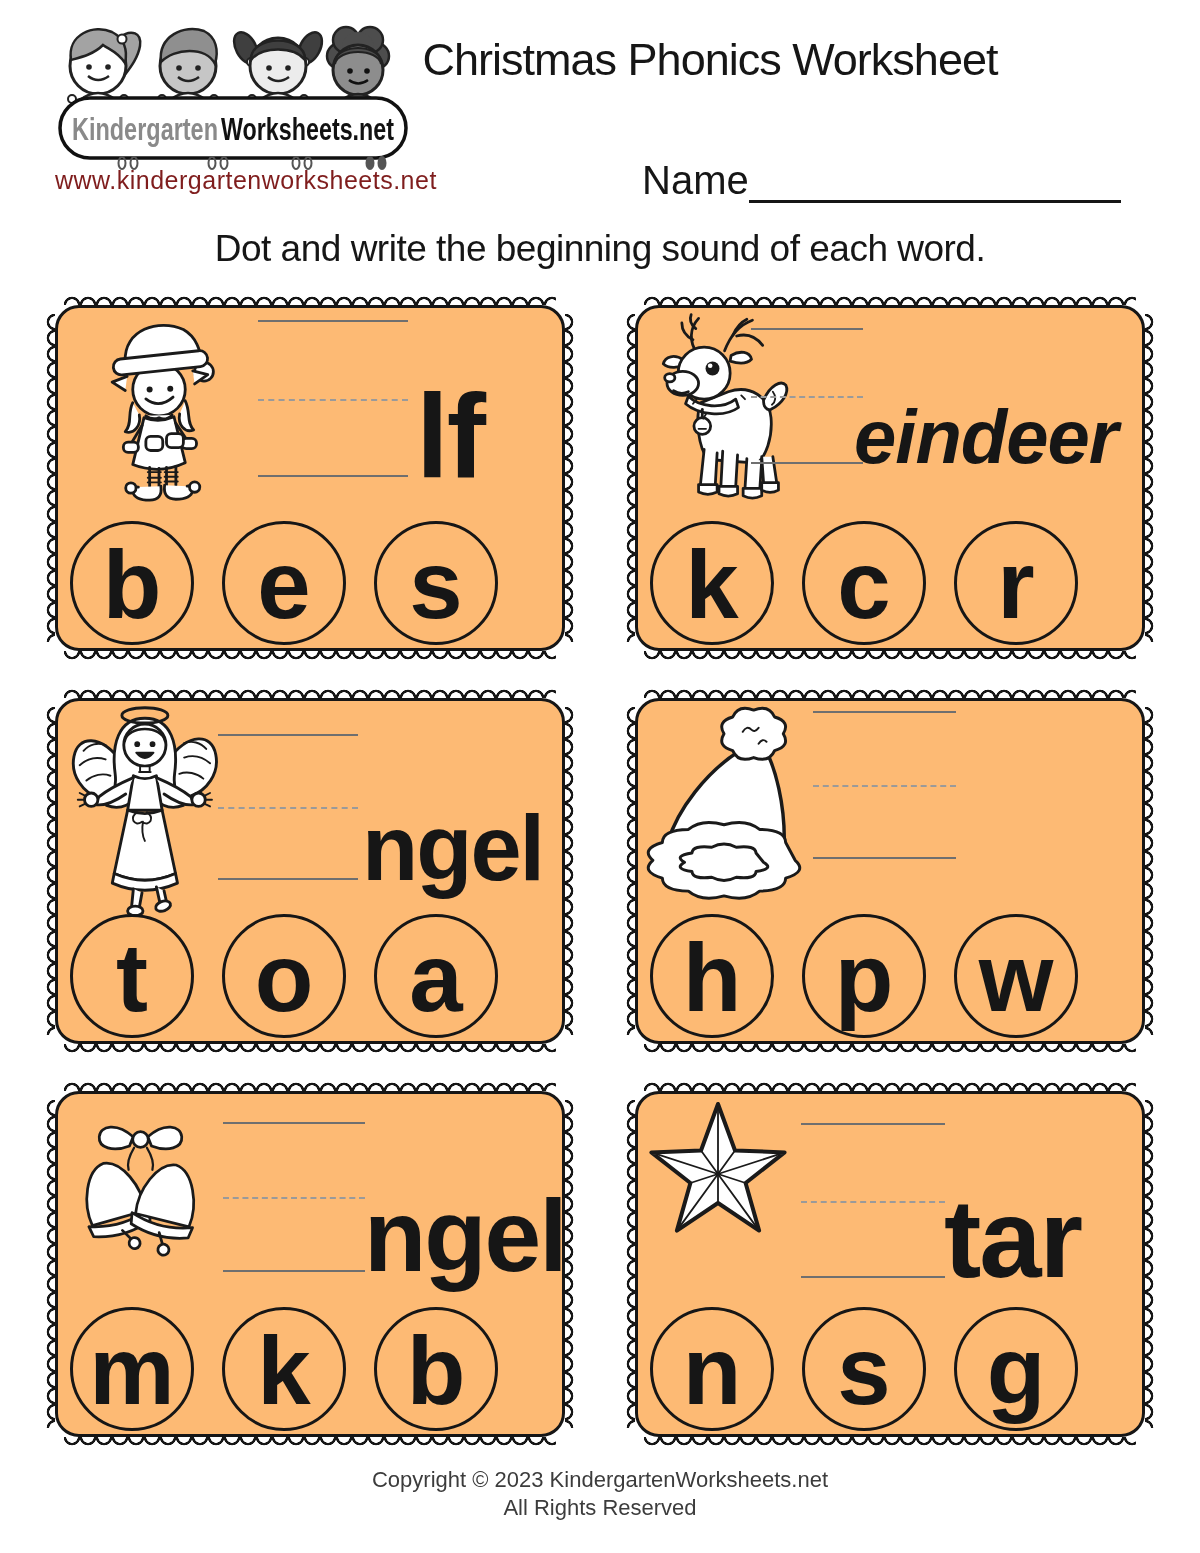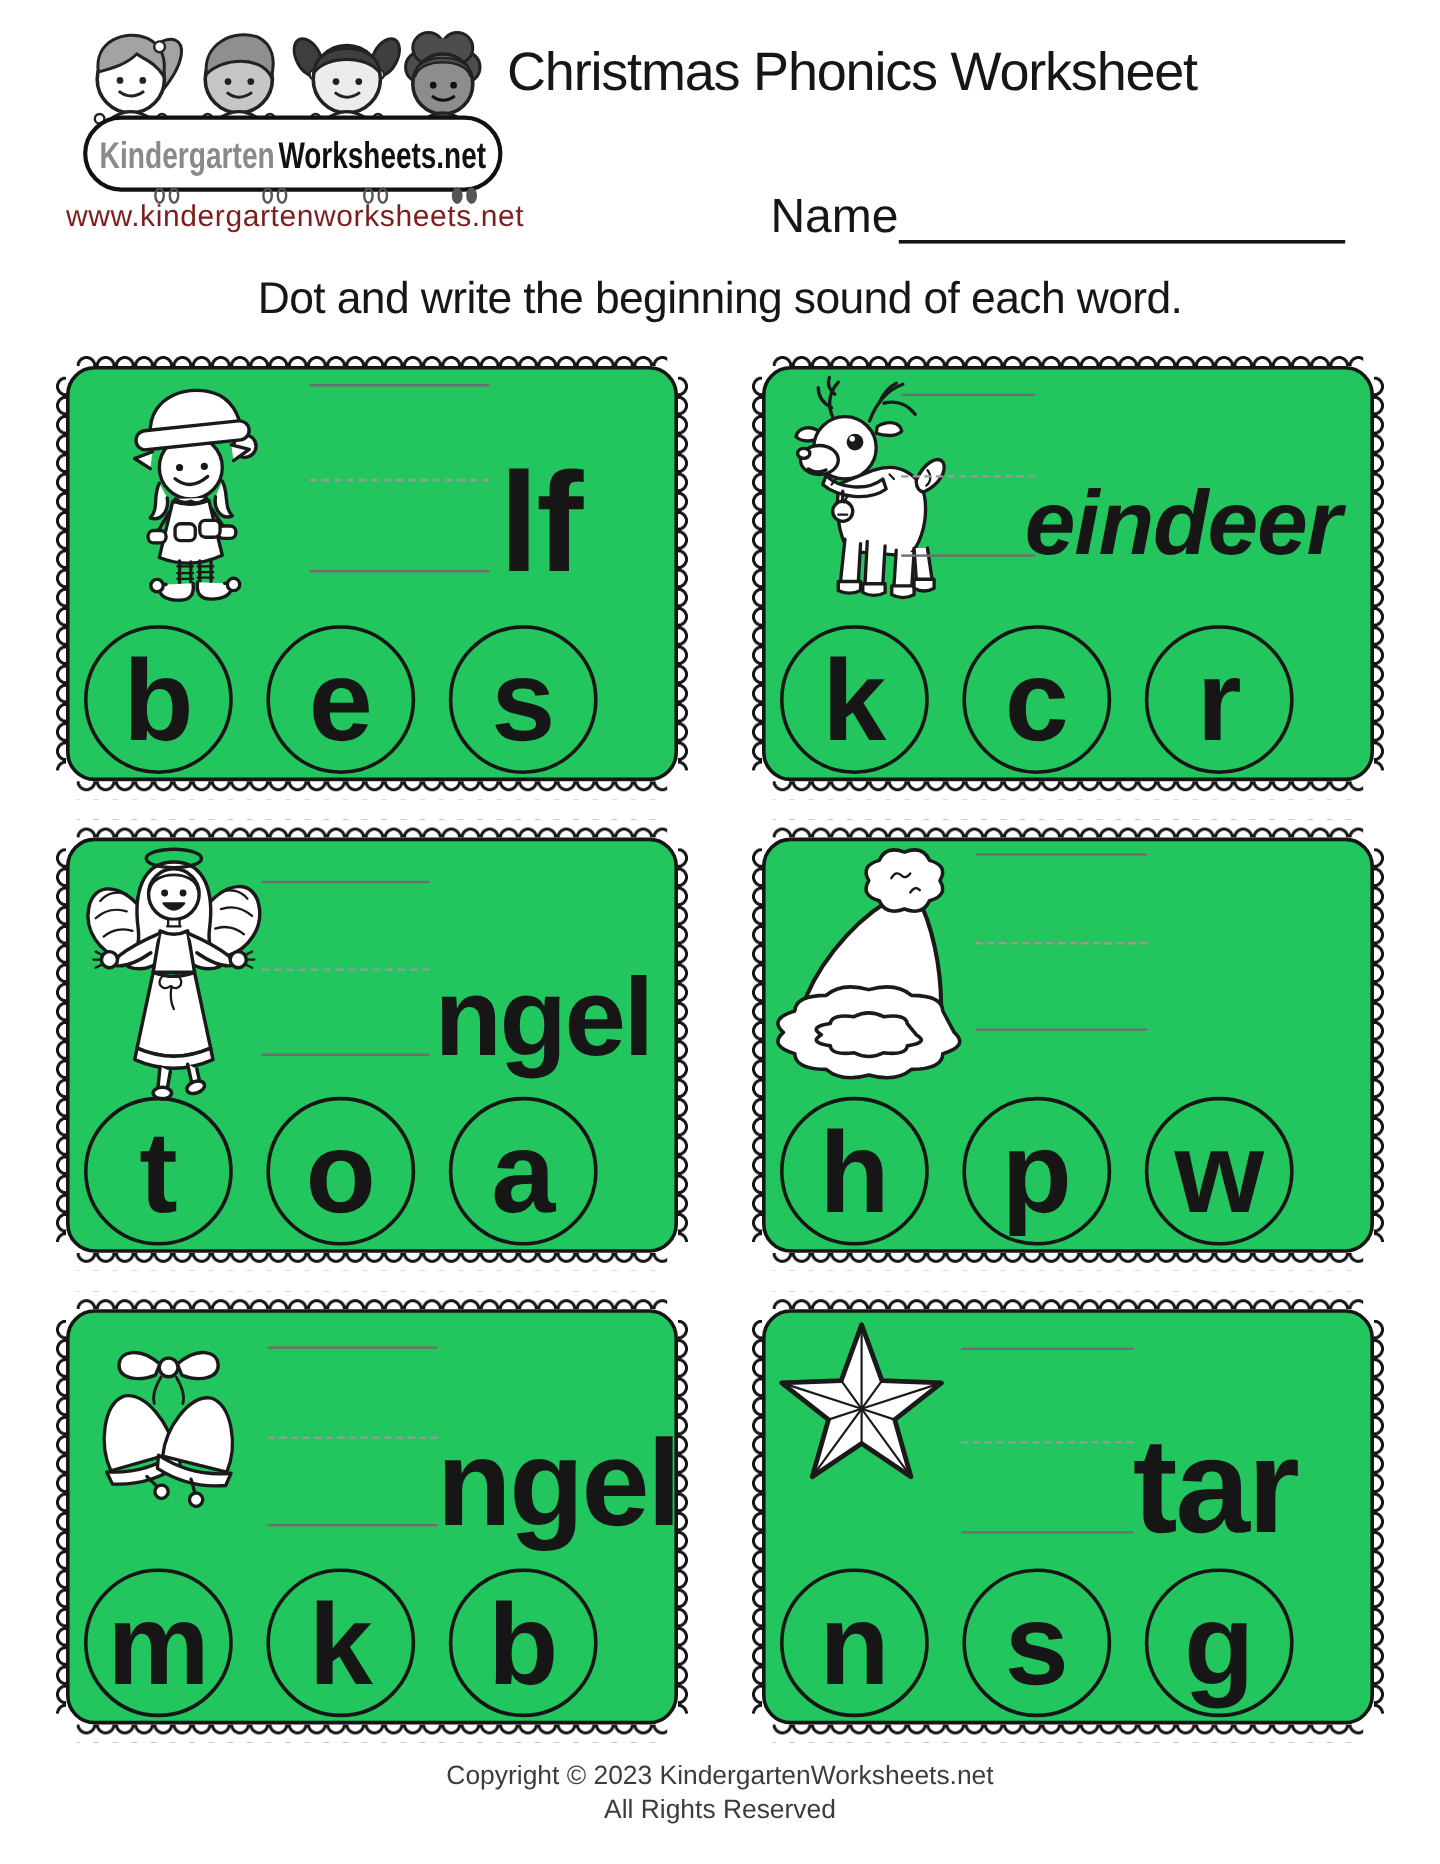--- a/index.html
+++ b/index.html
@@ -4,21 +4,21 @@
 <style>
   * { margin:0; padding:0; box-sizing:border-box; }
   html,body { background:#ffffff; }
   body {
     width:1200px; height:1553px; position:relative; overflow:hidden;
     font-family:"Liberation Sans", sans-serif; color:#161616;
   }
   svg { display:block; width:100%; height:100%; }
 
   
-  .logo-wrap { position:absolute; left:69px; top:20px; width:350px; height:152px; }
+  .logo-wrap { position:absolute; left:58px; top:20px; width:350px; height:152px; }
   .site-url  { position:absolute; left:55px; top:166px; font-size:25px; color:#7f1d1d; letter-spacing:.5px; }
   .page-title{ position:absolute; left:410px; top:34px; width:600px; text-align:center;
                font-size:45px; letter-spacing:-1px; }
   .name-row  { position:absolute; left:642px; top:158px; font-size:40px; white-space:nowrap; }
   .name-line { display:inline-block; width:372px; border-bottom:3px solid #161616; height:42px;
                vertical-align:bottom; }
   .instruction { position:absolute; left:0; top:228px; width:1200px; text-align:center;
                font-size:37px; letter-spacing:-0.5px; }
 
   
@@ -34,21 +34,21 @@
   .sc.b { left:24px; right:24px; bottom:0; height:15px;
           background-image:radial-gradient(circle at 8px 0px, #fff 5.5px, #161616 6px, #161616 8px, transparent 8.6px);
           background-size:16px 15px; background-repeat:repeat-x; }
   .sc.l { top:24px; bottom:24px; left:0; width:15px;
           background-image:radial-gradient(circle at 15px 8px, #fff 5.5px, #161616 6px, #161616 8px, transparent 8.6px);
           background-size:15px 16px; background-repeat:repeat-y; }
   .sc.r { top:24px; bottom:24px; right:0; width:15px;
           background-image:radial-gradient(circle at 0px 8px, #fff 5.5px, #161616 6px, #161616 8px, transparent 8.6px);
           background-size:15px 16px; background-repeat:repeat-y; }
 
-  .card-body { position:absolute; inset:15px; background:#22c55e; z-index:1;
+  .card-body { position:absolute; inset:15px; background:#fdba74; z-index:1;
                border:3.5px solid #161616; border-radius:24px; }
 
   .pic   { position:absolute; }
   .write { position:absolute; }
   .write .l1 { position:absolute; left:0; right:0; top:0;    border-top:2.5px solid #6f6f6f; }
   .write .l2 { position:absolute; left:0; right:0; top:50%;  border-top:2.5px dashed #9a9a9a; }
   .write .l3 { position:absolute; left:0; right:0; bottom:0; border-top:2.5px solid #6f6f6f; }
   .word  { position:absolute; line-height:1; font-weight:bold; letter-spacing:-2px; color:#161616; }
 
   .choices { position:absolute; left:12px; bottom:3px; display:flex; gap:28px; }

